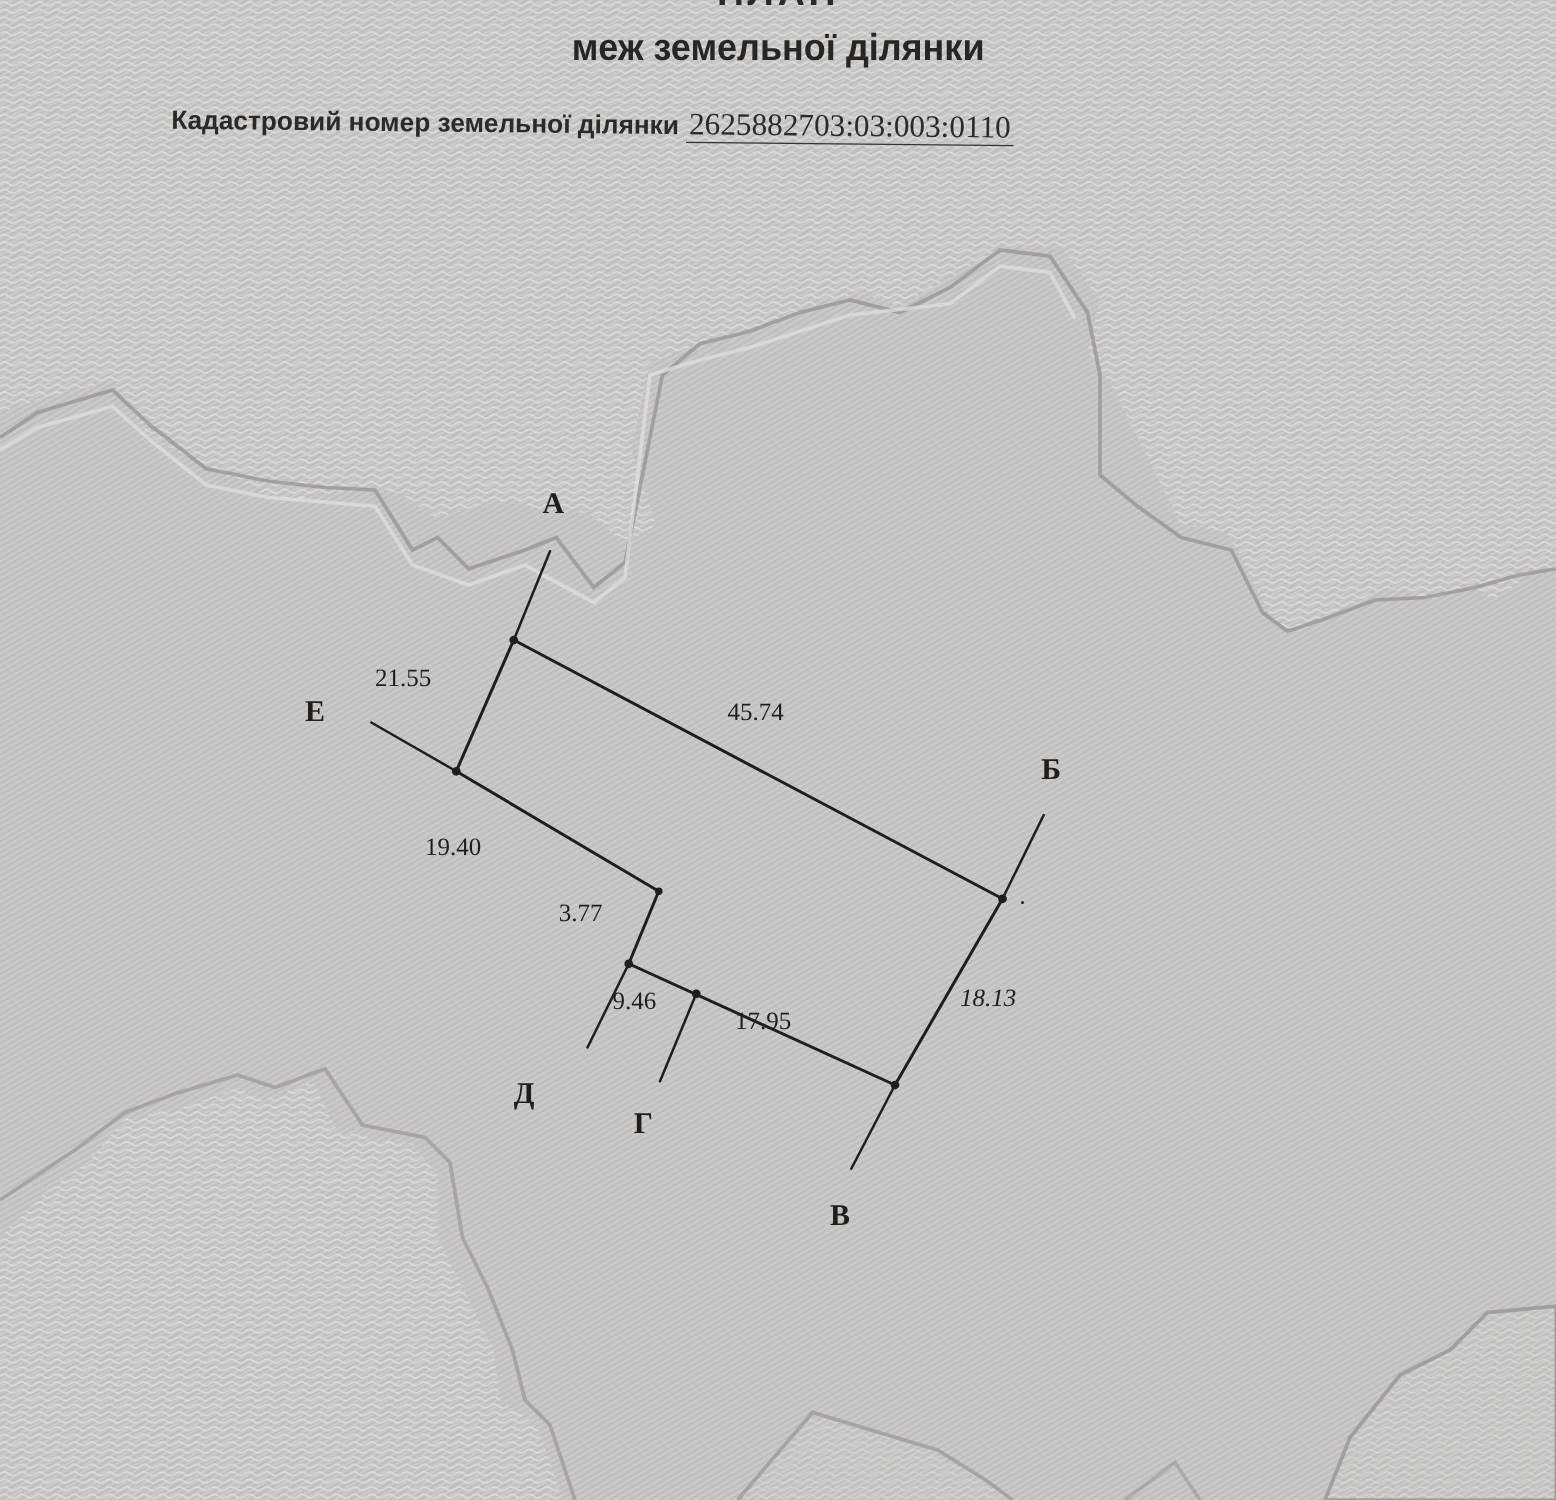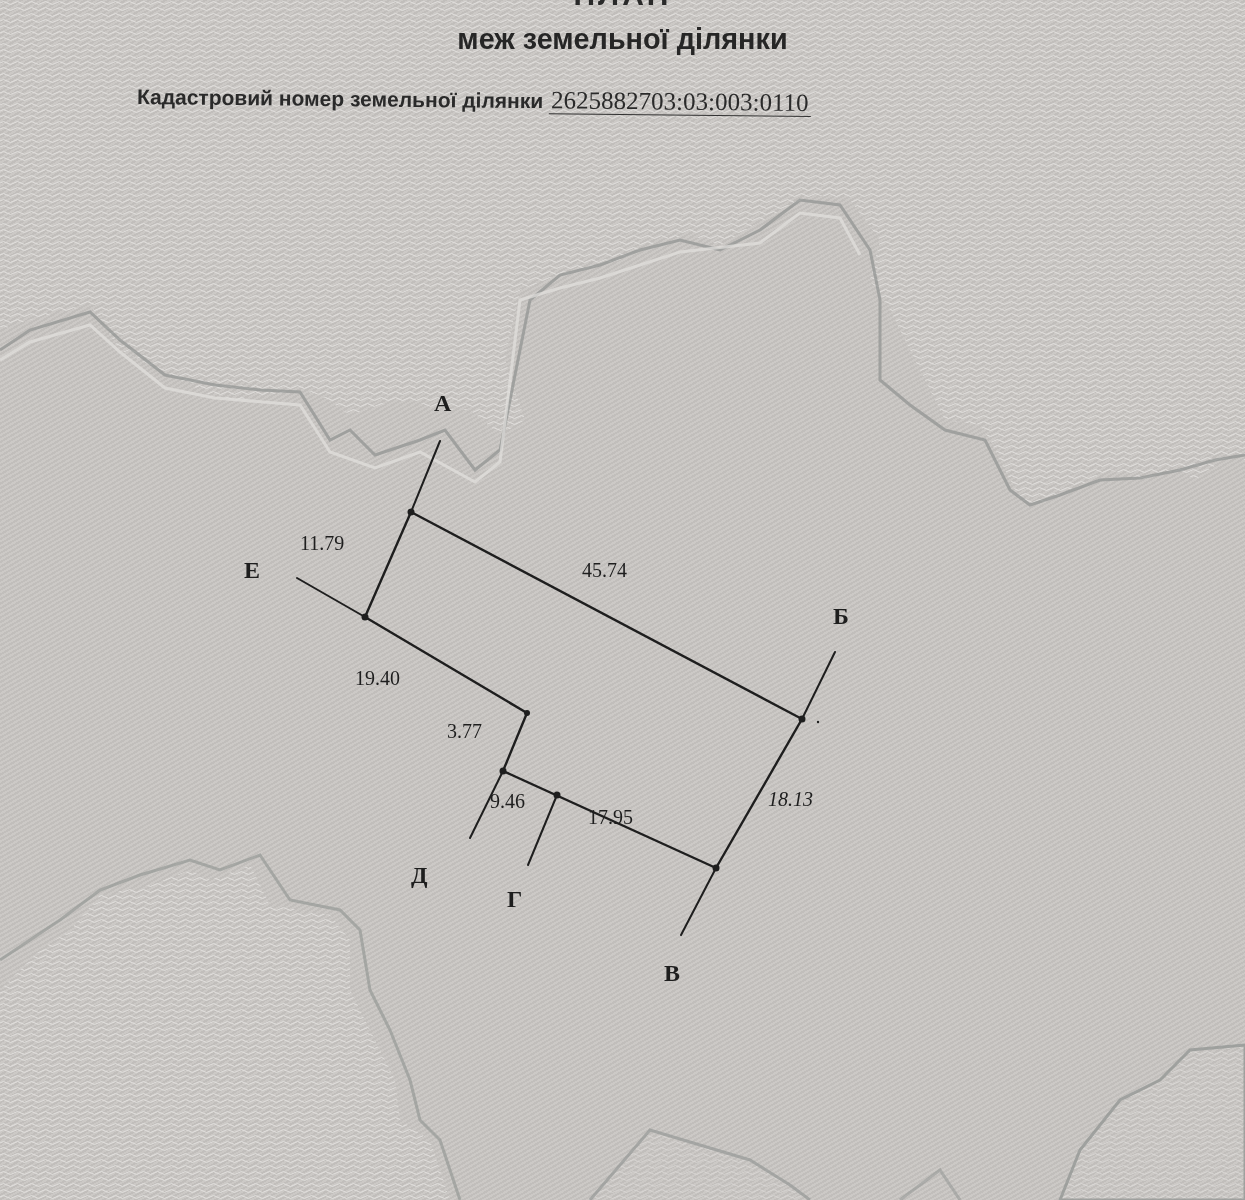--- a/index.html
+++ b/index.html
@@ -110,14 +110,14 @@
 <div class="lbl vertex" style="left:664px; top:960px;">В</div>
 <div class="lbl vertex" style="left:507px; top:886px;">Г</div>
 <div class="lbl vertex" style="left:411px; top:862px;">Д</div>
 <div class="lbl vertex" style="left:244px; top:557px;">Е</div>
 
 <div class="lbl dim" style="left:582px; top:559px;text-align:right;">45.74</div>
 <div class="lbl dim" style="left:768px; top:788px;font-style:italic;">18.13</div>
 <div class="lbl dim" style="left:588px; top:806px;">17.95</div>
 <div class="lbl dim" style="left:490px; top:790px;">9.46</div>
 <div class="lbl dim" style="left:447px; top:720px;">3.77</div>
-<div class="lbl dim" style="left:355px; top:667px;">19.40</div>
-<div class="lbl dim" style="left:300px; top:532px;">11.79</div>
+<div class="lbl dim" style="left:340px; top:667px;">19.40</div>
+<div class="lbl dim" style="left:300px; top:532px;">21.55</div>
 
 </body></html>

